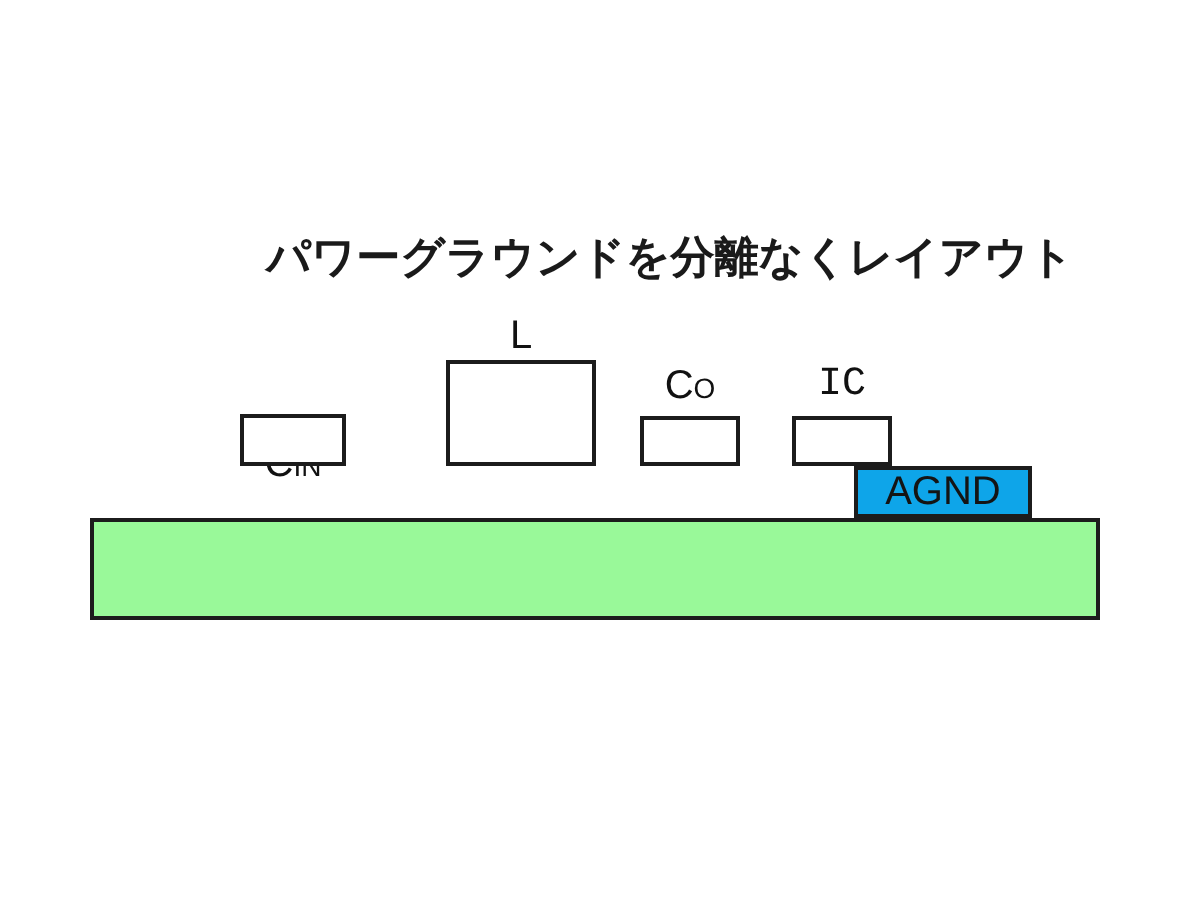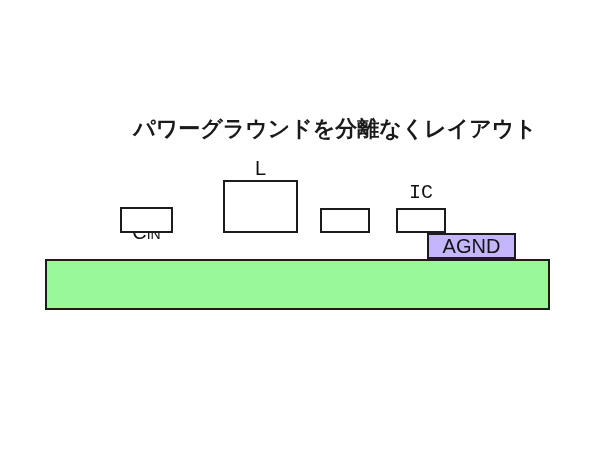--- a/index.html
+++ b/index.html
@@ -72,28 +72,29 @@
 <body>
 
 <div class="canvas">
 
   <div class="title">パワーグラウンドを分離なくレイアウト</div>
 
   <div class="comp-label cin-label"><span>C</span><span class="sub">IN</span></div>
 
   <div class="comp-label l-label"><span>L</span></div>
 
+  <div class="comp-label co-label"><span>C</span><span class="sub">O</span></div>
 
   <div class="comp-label ic-label"><span>IC</span></div>
 
   <div class="box cin-box"></div>
   <div class="box l-box"></div>
   <div class="box co-box"></div>
   <div class="box ic-box"></div>
 
 
-  <div class="plane agnd" style="background-color: #c4b5fd; align-items: center;">
+  <div class="plane agnd" style="background-color: #0ea5e9; align-items: center;">
     <span>AGND</span>
   </div>
 
   <div class="plane board" style="background-color: rgb(153, 249, 153);"></div>
 
 </div>
 
 </body></html>

